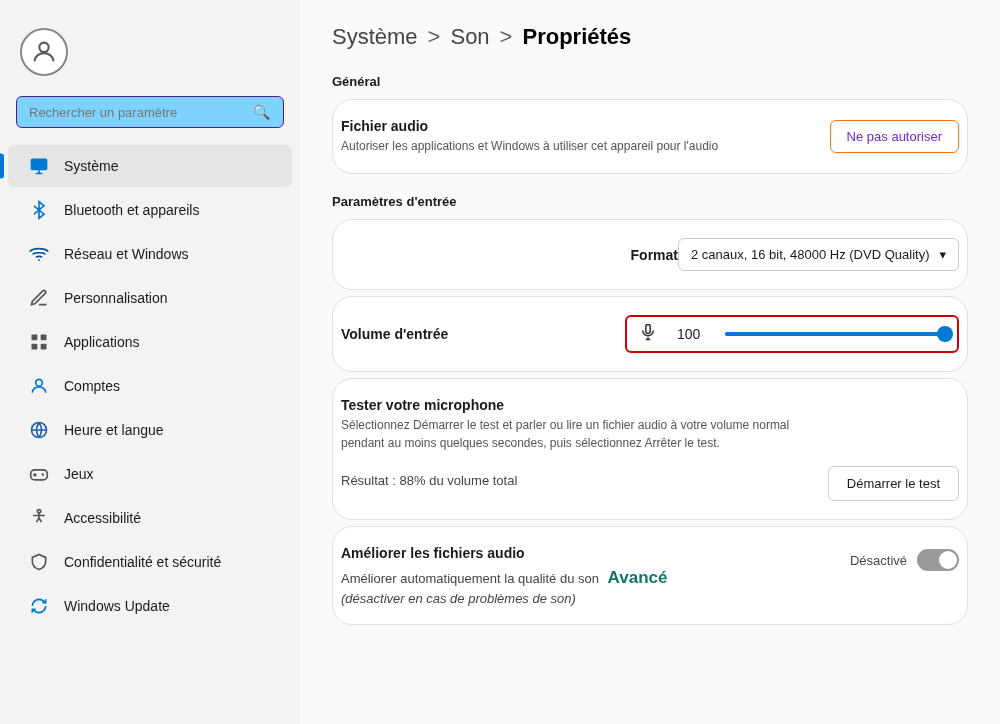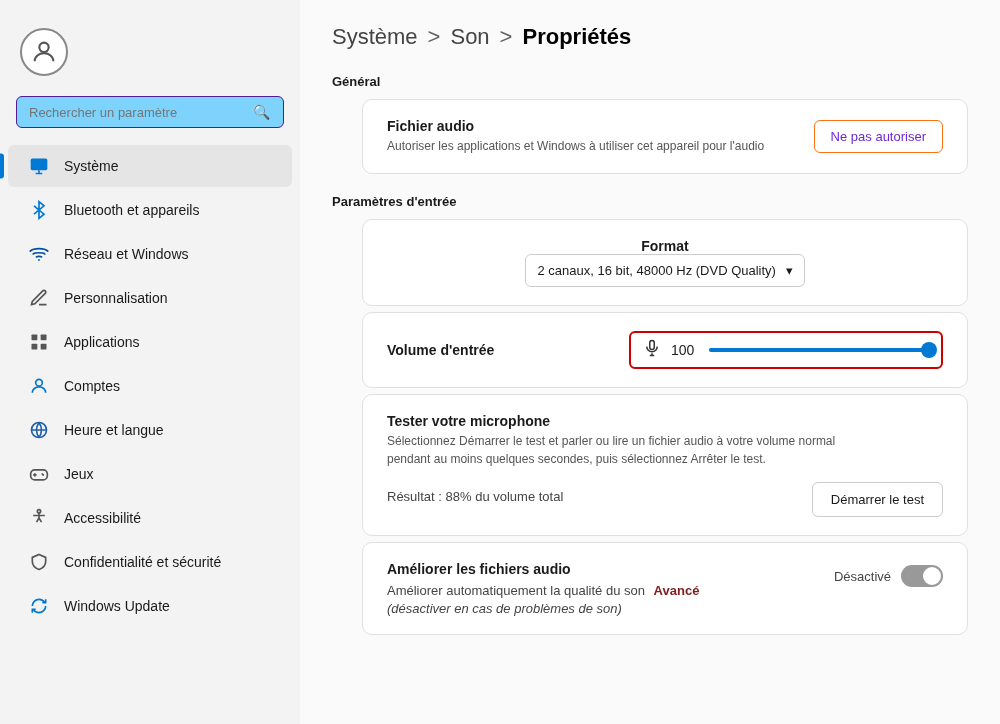--- a/index.html
+++ b/index.html
@@ -130,25 +130,24 @@
 
     .section-title {
       font-size: 13px;
       font-weight: 700;
       color: #1a1a1a;
       margin-bottom: 10px;
     }
 
     .card {
       background: #fff;
-      border-radius: 10px;
-      padding: 18px 24px;
+      border-radius: 20px;
+      padding: 18px 8px;
       margin-bottom: 6px;
       border: 1px solid #e0e0e0;
-      margin-left: 30px;
     }
 
     .card-row {
       display: flex;
       align-items: center;
       justify-content: space-between;
     }
 
     .card-label {
       font-size: 14px;
@@ -175,22 +174,21 @@
       white-space: nowrap;
     }
 
     .section-gap {
       margin-top: 20px;
     }
 
     .format-row {
       display: flex;
       align-items: center;
-      justify-content: space-between;
-      flex-direction: column;
+      justify-content: flex-end;
     }
 
     .format-select {
       display: flex;
       align-items: center;
       gap: 10px;
       border: 1px solid #ccc;
       border-radius: 6px;
       padding: 8px 12px;
       font-size: 13px;
@@ -324,24 +322,24 @@
       right: 2px;
       transition: left 0.2s;
     }
 
     .toggle-label {
       font-size: 13px;
       color: #444;
     }
 
     .link-text {
-      color: #7f1d1d;
+      color: #0f766e;
       font-weight: 600;
       cursor: pointer;
-      font-size: 13px;
+      font-size: 17px;
     }
 
     .card + .card {
       margin-top: 3px;
     }
   </style>
 </head>
 <body>
 
 <nav class="sidebar">
@@ -498,21 +496,21 @@
       <div class="format-select">
         <span>2 canaux, 16 bit, 48000 Hz (DVD Quality)</span>
         <span>▾</span>
       </div>
     </div>
   </div>
 
   <div class="card">
     <div class="volume-row">
       <div class="card-label">Volume d'entrée</div>
-      <div class="volume-control" style="border:2px solid #cc0000; border-radius:6px; padding: 6px 12px; display:flex; align-items:center; gap:10px;">
+      <div class="volume-control" style="border:2px solid #cc0000; border-radius:6px; padding: 6px 12px; display:flex; align-items:center; gap:20px;">
         <span>
           <svg width="18" height="18" viewBox="0 0 24 24" fill="none" stroke="#333" stroke-width="2">
             <rect x="9" y="2" width="6" height="12" rx="3"></rect>
             <path d="M5 10a7 7 0 0014 0M12 19v3M9 22h6"></path>
           </svg>
         </span>
         <span class="volume-num">100</span>
         <div class="slider-track">
           <div class="slider-fill"></div>
           <div class="slider-thumb"></div>

